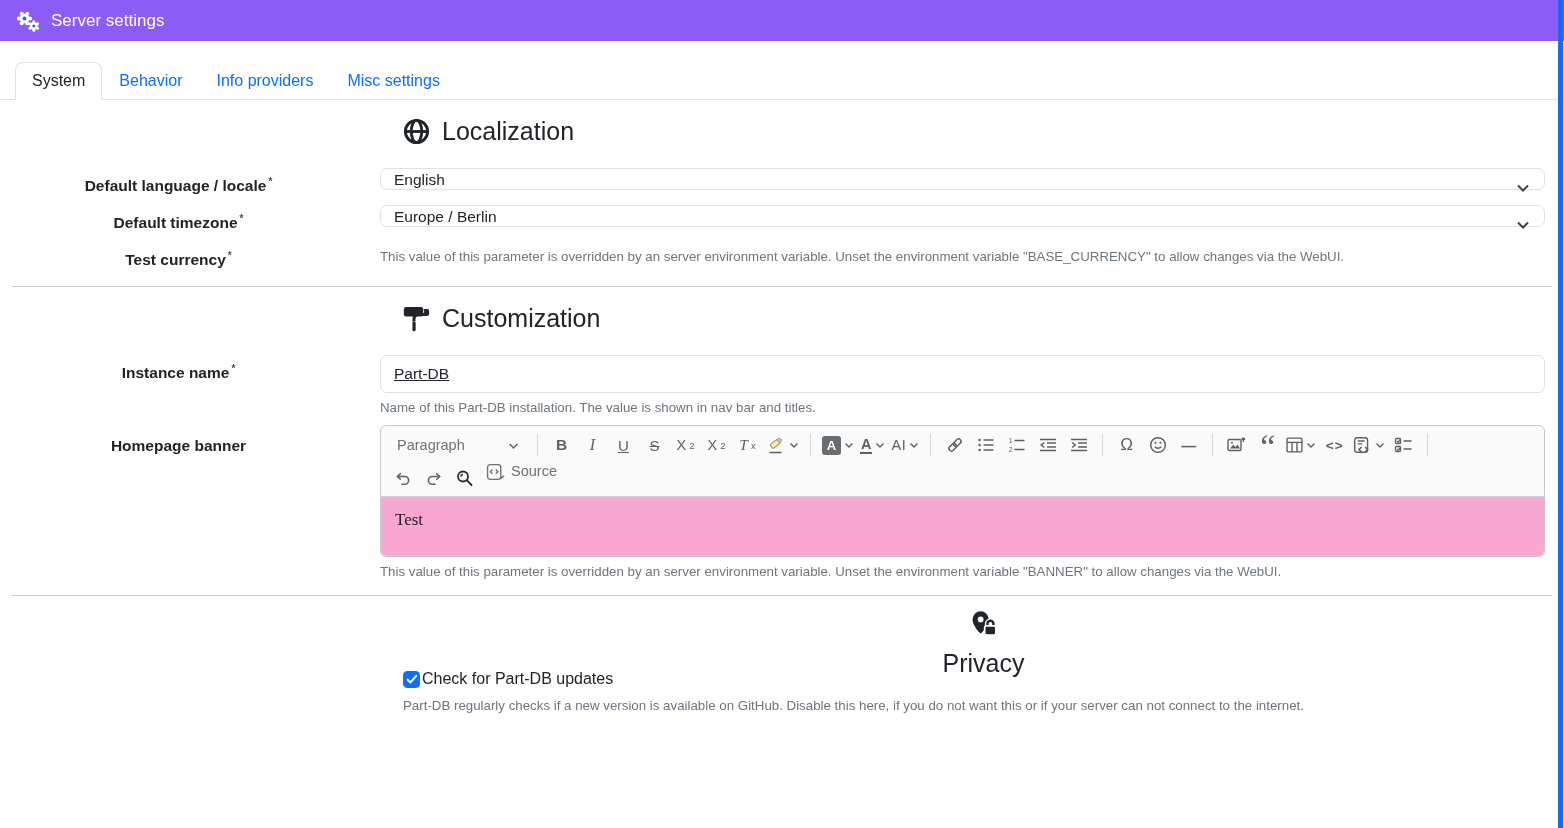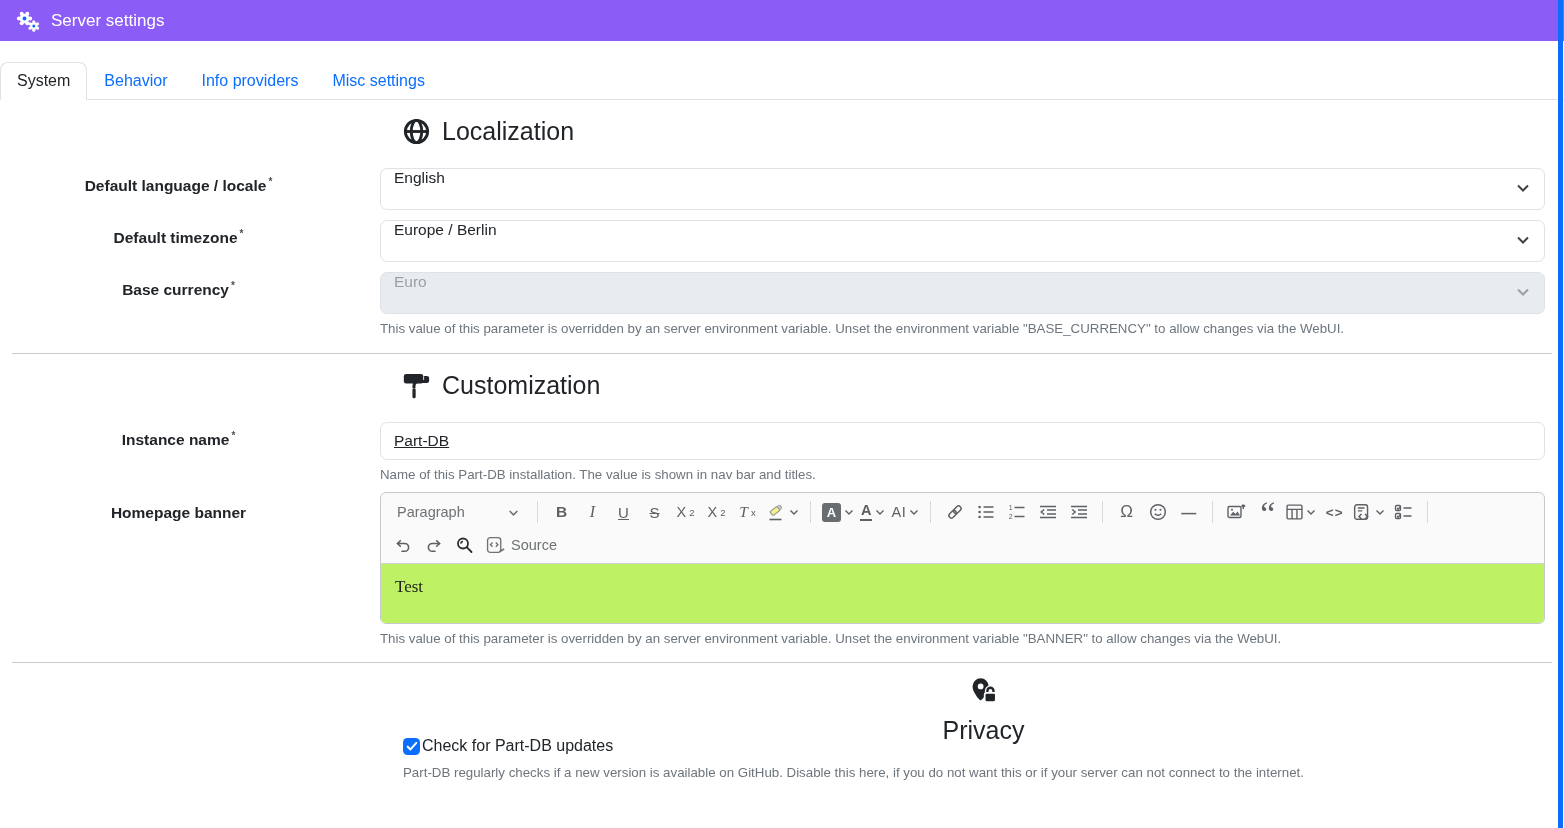--- a/index.html
+++ b/index.html
@@ -8,36 +8,36 @@
   .page { position:relative; width:1564px; height:828px; background:#fff; overflow:hidden; }
 
   
   .navbar { height:41px; background:#8b5cf6; display:flex; align-items:center; padding:0 15px; gap:10px; }
   .navbar-title { color:#fff; font-size:17px; }
 
   
   .scroll-strip { position:absolute; top:0; right:1px; width:5px; height:828px; background:#0d6efd; z-index:5; }
 
   
-  .tabs { display:flex; align-items:flex-end; margin-top:21px; border-bottom:1px solid #dee2e6; }
+  .tabs { display:flex; align-items:flex-end; margin-top:21px; padding-left:15px; border-bottom:1px solid #dee2e6; }
   .tab { padding:9px 16px; font-size:16px; color:#0d6efd; cursor:pointer; border:1px solid transparent; margin-bottom:-1px; }
   .tab.active { color:#212529; background:#fff; border:1px solid #dee2e6; border-bottom:1px solid #fff; border-radius:8px 8px 0 0; }
 
   
   .section-head { display:flex; align-items:center; gap:12px; margin:14px 0 20px 403px; height:34px; }
   .section-title { font-size:25px; font-weight:500; color:#212529; }
 
   
   .form-row { display:flex; align-items:flex-start; margin:0 19px 10px 0; }
   .form-label { flex:0 0 380px; text-align:center; padding:8px 23px 0 0; font-weight:700; font-size:15.5px; color:#212529; }
   .req { font-size:10px; color:#4c4c4c; margin-left:2px; vertical-align:super; }
   .form-control-col { flex:1; min-width:0; }
 
-  .form-select { position:relative; height:42px; border:1px solid #dee2e6; border-radius:7px; background:#fff;
-                 display:flex; align-items:flex-start; padding:0 36px 0 13px; font-size:15.5px; color:#212529; cursor:pointer; }
+  .form-select { position:relative; height:22px; border:1px solid #dee2e6; border-radius:7px; background:#fff;
+                 display:flex; align-items:flex-end; padding:0 36px 0 13px; font-size:15.5px; color:#212529; cursor:pointer; }
   .form-select .chev { position:absolute; right:14px; top:14px; }
   .form-select.disabled { background:#e9ecef; color:#9aa0a6; cursor:default; }
 
   .text-input { width:100%; height:38px; border:1px solid #dee2e6; border-radius:7px; padding:0 13px;
                 font-size:15.5px; color:#212529; font-family:"Liberation Sans", sans-serif; outline:none;text-decoration:underline; }
 
   .help { margin-top:7px; font-size:13.3px; color:#6d757d; }
   .help.standalone { margin:7px 19px 0 403px; }
 
   hr.divider { border:0; border-top:1px solid #c9cbcd; margin:17px 12px 12px 12px; }
@@ -60,22 +60,22 @@
   .g-rm { font-style:italic; font-family:"Liberation Serif", serif; font-size:15.5px; }
   .g-rm sub { font-size:9.5px; font-style:normal; font-family:"Liberation Sans", sans-serif; }
   .bg-a-box { width:19px; height:19px; background:#686d71; color:#fff; border-radius:3px;
               display:flex; align-items:center; justify-content:center; font-size:13px; font-weight:600; }
   .color-a { font-weight:600; font-size:14.5px; line-height:1; border-bottom:2px solid #5d6064; padding:0 1px 1px 1px; }
   .g-ai { font-size:14.5px; font-weight:500; letter-spacing:0.5px; }
   .g-code { font-size:13.5px; font-weight:600; letter-spacing:1px; }
   .g-hline { font-size:15px; font-weight:600; }
   .g-omega { font-size:17px; }
   .g-quote { font-family:"Liberation Serif", serif; font-size:34px; line-height:0.2; height:14px; overflow:visible; display:inline-block; transform:translateY(6px); }
-  .source-btn { display:inline-flex; align-items:center; gap:5px; color:#6e7275; font-size:14.5px; height:30px; padding:0 6px; border-radius:4px; cursor:pointer; }
-  .editor-content { background:#bef264; border-top:1px solid #d0d3d6; height:60px; padding:13px 14px;
+  .source-btn { display:inline-flex; gap:5px; color:#6e7275; font-size:14.5px; height:30px; padding:0 6px; border-radius:4px; cursor:pointer; }
+  .editor-content { background:#f9a8d4; border-top:1px solid #d0d3d6; height:60px; padding:13px 14px;
                     font-family:"Liberation Serif", serif; font-size:17px; color:#1f1f1f; }
 
   
   .check-row { display:flex; align-items:center; gap:2px; margin:26px 0 0 403px; }
   .checkbox { width:17px; height:17px; border-radius:4.5px; background:#0d6efd; display:inline-flex;
               align-items:center; justify-content:center; cursor:pointer; flex:0 0 17px; }
   .check-label { font-size:16px; color:#212529; cursor:pointer; }
 
   svg { display:block; }
 </style>
@@ -151,30 +151,22 @@
         <span class="chev">
           <svg width="14" height="10" viewBox="0 0 14 10" fill="none" stroke="#3e4347" stroke-width="2">
               <path d="M2 2.5 7 7.5 12 2.5"></path>
             </svg>
         </span>
       </div>
     </div>
   </div>
 
   <div class="form-row">
-    <div class="form-label"><span>Base currency</span><span class="req">*</span></div>
+    <div class="form-label"><span>Test currency</span><span class="req">*</span></div>
     <div class="form-control-col">
-      <div class="form-select disabled">
-        <span>Euro</span>
-        <span class="chev">
-          <svg width="14" height="10" viewBox="0 0 14 10" fill="none" stroke="#9aa0a6" stroke-width="2">
-              <path d="M2 2.5 7 7.5 12 2.5"></path>
-            </svg>
-        </span>
-      </div>
       <div class="help">This value of this parameter is overridden by an server environment variable. Unset the environment variable "BASE_CURRENCY" to allow changes via the WebUI.</div>
     </div>
   </div>
 
   <hr class="divider">
 
   <div class="section-head">
     <span>
       <svg width="27" height="27" viewBox="0 0 16 16" fill="#212529">
         <rect x="0.5" y="1.2" width="11.5" height="5.6" rx="1.3"></rect>

